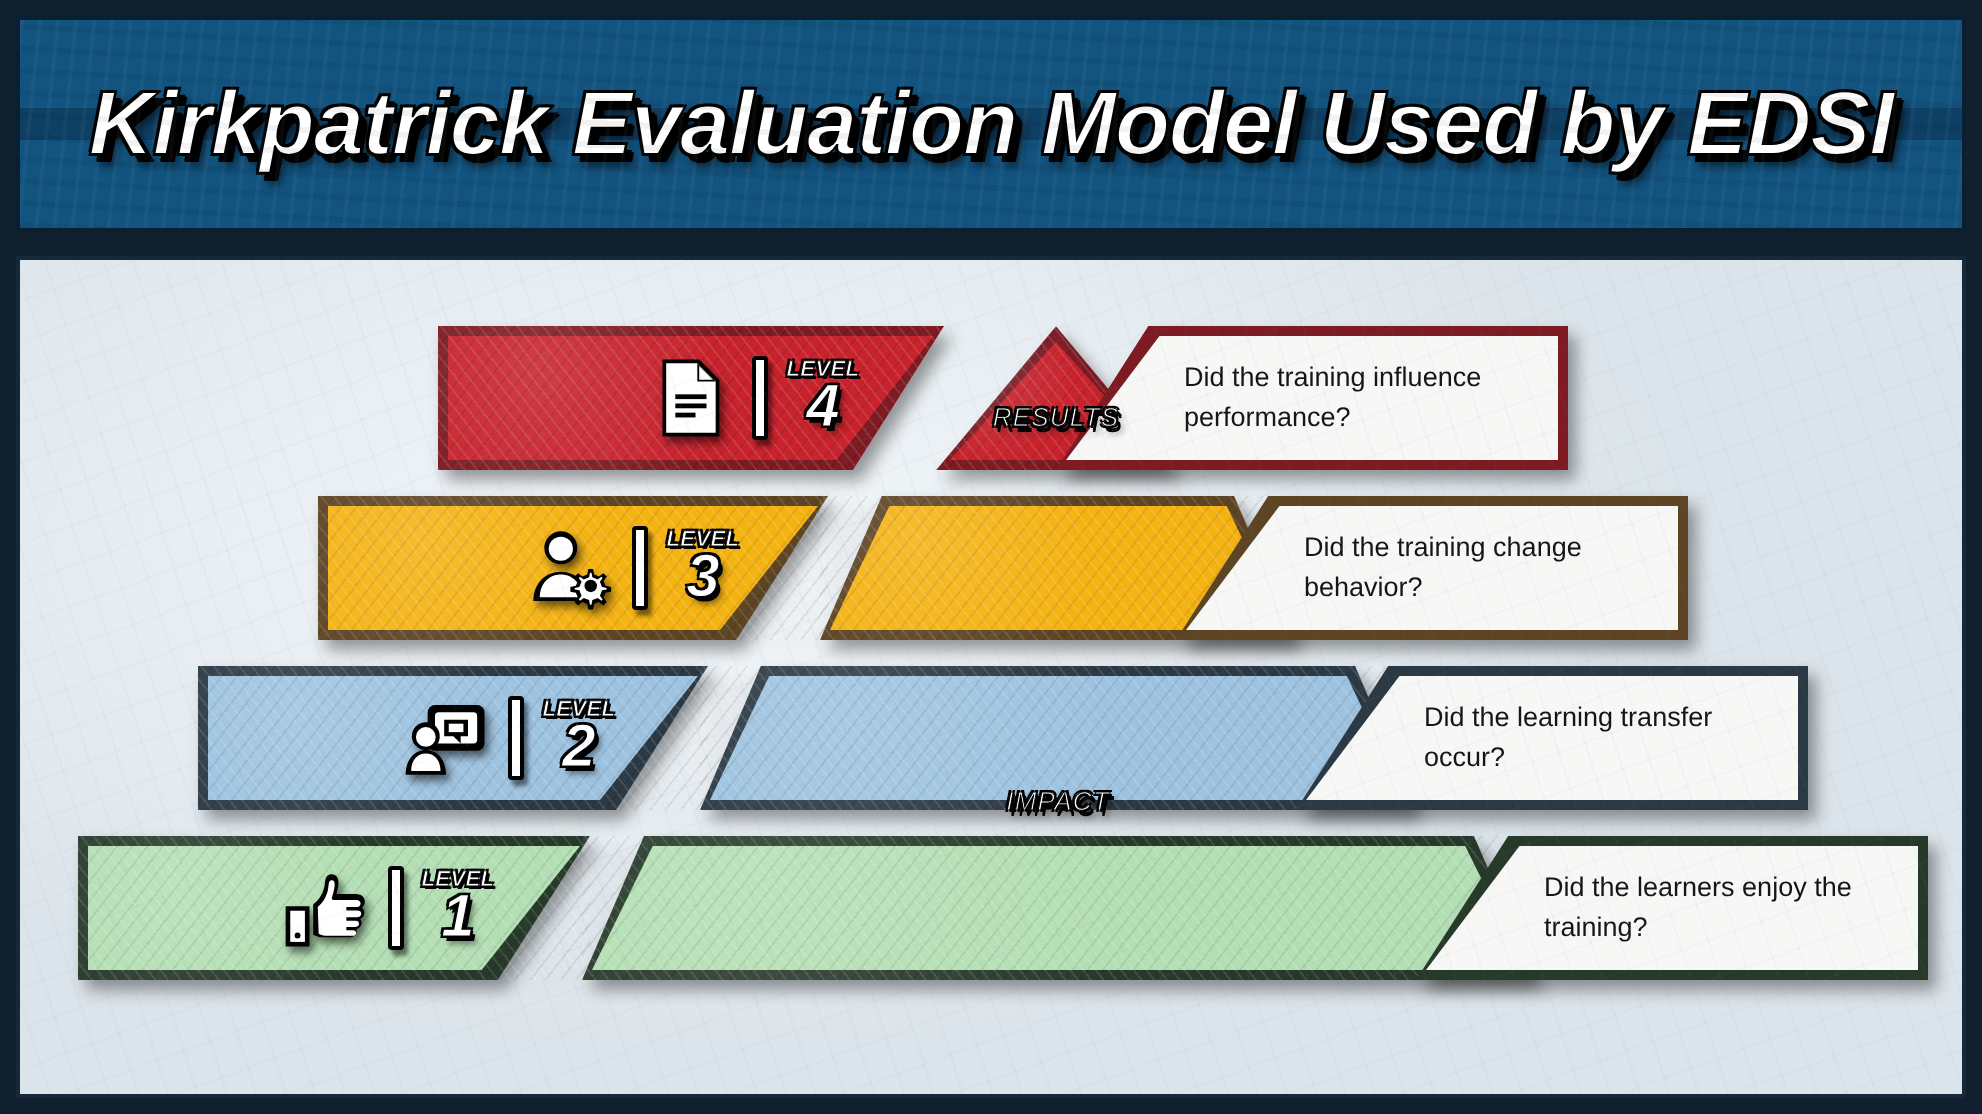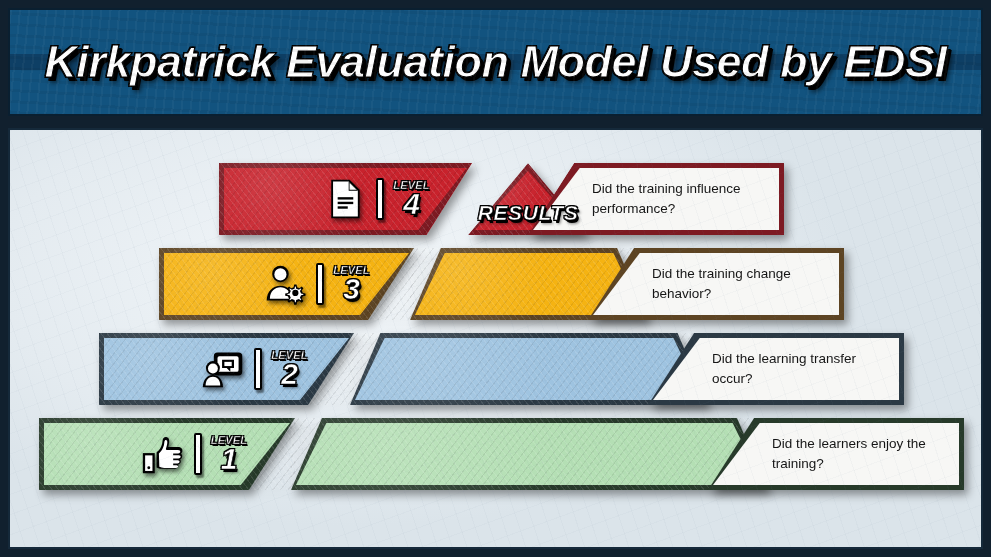--- a/index.html
+++ b/index.html
@@ -107,21 +107,21 @@
   .qtext {
     font-size:13.5px;
     line-height:1.45;
     color:#151515;
     font-weight:500;
   }
 
   
   .band-label {
     position:absolute;
-    font-size:21px; font-weight:bold;
+    font-size:13px; font-weight:normal;
     font-style:italic;
     letter-spacing:.6px;
     color:#fff;
     white-space:nowrap;
     -webkit-text-stroke:.5px #000;
     text-shadow:
       2px 2px 0 #000, 2px 3px 0 #000, -1px -1px 0 #000,
       1px -1px 0 #000, -1px 1px 0 #000, 1px 1px 0 #000,
       3px 4px 3px rgba(0,0,0,.5);
     z-index:6;
@@ -242,20 +242,21 @@
           </div>
         </div>
       </div>
 
       <div class="seg center-seg" style="left:400px; width:238px;">
         <div class="face tex">
           <div style="position:absolute; inset:0; clip-path:polygon(13% 0, 87% 0, 100% 100%, 0 100%); background:#5d4423;"></div>
           <div style="position:absolute; left:5px; right:5px; top:5px; bottom:5px; clip-path:polygon(13% 0, 87% 0, 100% 100%, 0 100%); background:#f5b312;"></div>
         </div>
       </div>
+      <div class="band-label" style="left:400px; top:145px; width:238px; text-align:center;">IMPACT</div>
 
       <div class="seg right-seg" style="left:578px; width:256px;">
         <div class="face">
           <div style="position:absolute; inset:0; clip-path:polygon(18% 0,100% 0,100% 100%,0 100%); background:#5d4423;"></div>
           <div style="position:absolute; left:5px; right:5px; top:5px; bottom:5px; clip-path:polygon(19% 0,100% 0,100% 100%,0 100%); background:#f7f7f5;"></div>
           <div class="qtext" style="position:relative; z-index:3; margin-left:64px; width:170px;">Did the training change behavior?</div>
         </div>
       </div>
     </div>
 

